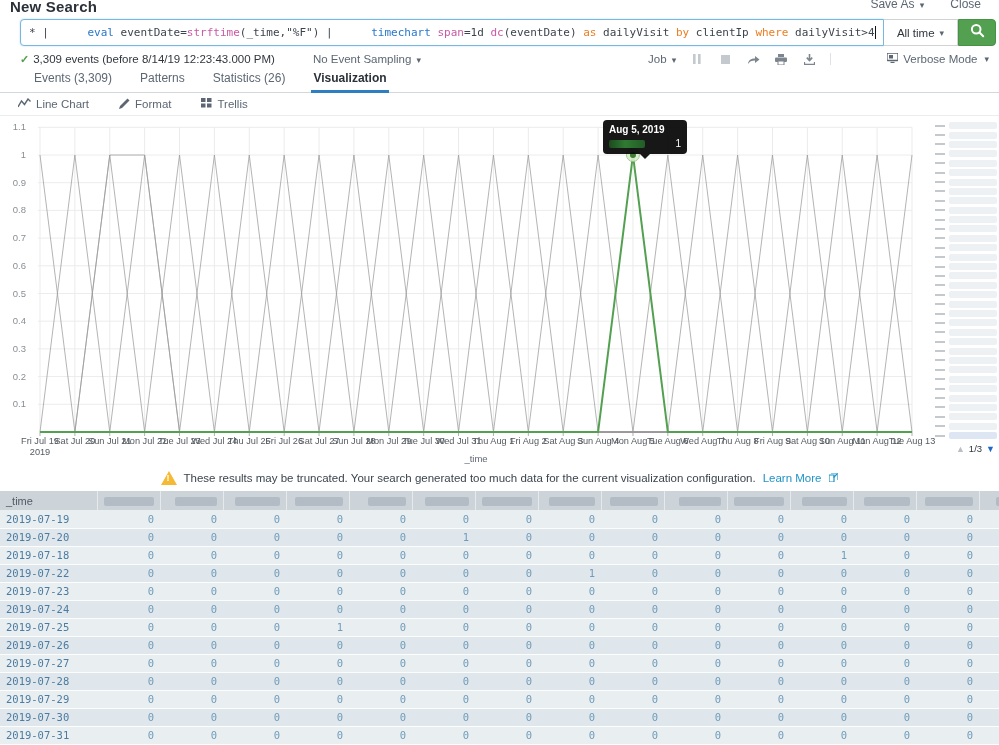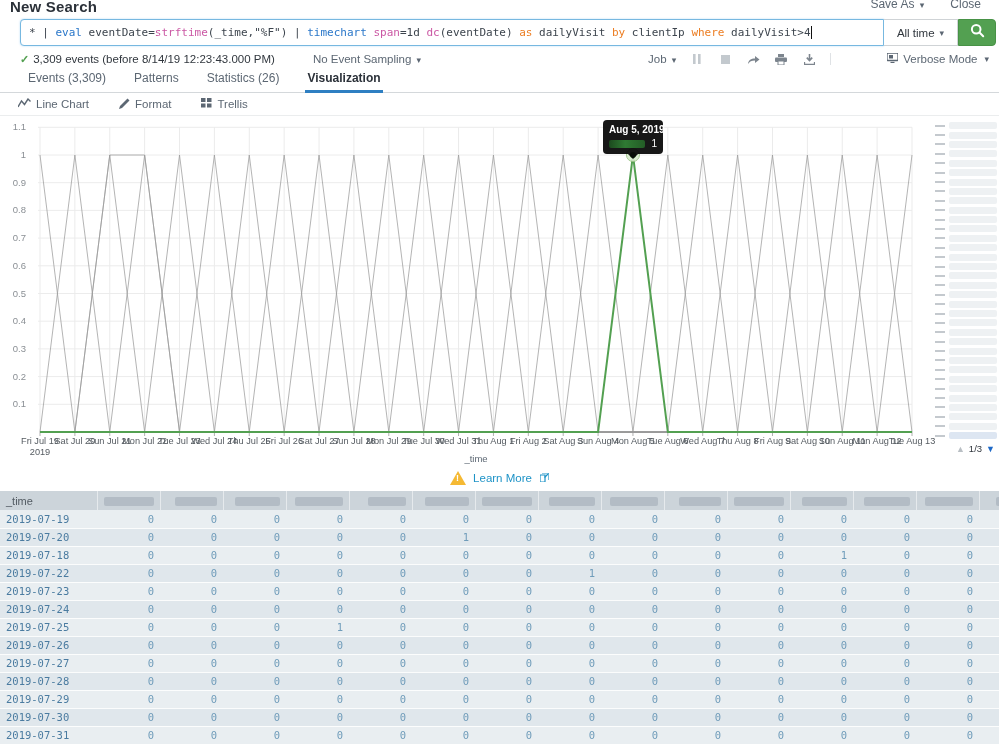--- a/index.html
+++ b/index.html
@@ -13,21 +13,21 @@
   .topbar-actions { display:flex; gap:26px; font-size:12px; color:#5c6773; margin-top:-3px;}
   .topbar-actions span { cursor:pointer; }
   .caret { font-size:9px; color:#5c6773; margin-left:2px; }
 
   
   .search-row { display:flex; align-items:stretch; height:27px; margin:2px 3px 3px 20px; }
   .search-input { flex:1; border:1px solid #77b8e0; box-shadow:0 0 2px rgba(82,168,236,.45);
     border-radius:4px 0 0 4px; background:#fff; display:flex; align-items:center;
     padding:0 8px; overflow:hidden; white-space:nowrap; }
   .query { font-family:"DejaVu Sans Mono", monospace; font-size:11px; color:#3c444d; }
-  .query .tk-command { color:#2a77c9; }
+  .query .tk-command { color:#2a77c9;margin-left:32px; }
   .query .tk-function { color:#cb58a4; }
   .query .tk-keyword { color:#ec7d22; }
   .cursor { display:inline-block; width:1px; height:13px; background:#111; vertical-align:-2px; }
   .timerange { width:74px; border:1px solid #cfd3d6; border-left:none; background:#fff;
     display:flex; align-items:center; justify-content:center; font-size:11.5px; color:#31373e; gap:3px; cursor:pointer;}
   .search-btn { width:38px; background:#53a051; border:1px solid #489246; border-radius:0 4px 4px 0;
     display:flex; align-items:center; justify-content:center; cursor:pointer; }
 
   
   .status-row { height:20px; display:flex; align-items:center; padding:0 10px 0 20px; font-size:11.5px; }
@@ -35,36 +35,36 @@
   .result-text { color:#31373e; }
   .sampling { color:#5c6773; margin-left:38px; cursor:pointer; }
   .status-right { margin-left:auto; display:flex; align-items:center; gap:14px; color:#5c6773; }
   .job-menu { cursor:pointer; }
   .jicon { display:inline-flex; align-items:center; justify-content:center; width:14px; height:12px; cursor:pointer;}
   .jicon svg { display:block; }
   .vsep { width:1px; height:12px; background:#dfe2e5; }
   .mode { display:flex; align-items:center; gap:5px; cursor:pointer;padding-left:42px; }
 
   
-  .tabs { height:24px; display:flex; align-items:flex-end; padding-left:14px;
+  .tabs { height:24px; display:flex; align-items:flex-end; padding-left:20px;
     border-bottom:1px solid #d4d8db; gap:0; }
   .tab { font-size:12px; color:#5c6773; padding:0 14px 7px 14px; cursor:pointer; position:relative; }
   .tab.active { color:#2b3139;font-weight:bold; }
   .tab.active::after { content:""; position:absolute; left:12px; right:12px; bottom:-1px;
     height:3px; background:#2e7fc2; }
 
   
   .viz-controls { height:23px; display:flex; align-items:center; padding-left:18px; gap:30px;
     border-bottom:1px solid #ebedee; }
   .viz-btn { display:flex; align-items:center; gap:5px; font-size:11.5px; color:#5c6773; cursor:pointer;}
 
   
   .chart-area { position:relative; height:348px; }
   .chart-area svg.plot { position:absolute; left:0; top:0; }
-  .tooltip { position:absolute; top:4px; width:60px; background:rgba(5,5,5,.93); border-radius:4px;
+  .tooltip { position:absolute; top:4px; width:84px; background:rgba(5,5,5,.93); border-radius:4px;
     padding:4px 6px 5px 6px; color:#fff; z-index:5; }
   .tooltip .tt-date { font-size:10px; font-weight:bold; white-space:nowrap; }
   .tooltip .tt-row { display:flex; align-items:center; justify-content:space-between; margin-top:3px; }
   .tooltip .tt-swatch { width:36px; height:8px; border-radius:2px;
     background:linear-gradient(90deg,#1c4a1e,#2f7a33 45%,#235c26); }
   .tooltip .tt-val { font-size:10px; }
   .tooltip::after { content:""; position:absolute; left:50%; bottom:-5px; margin-left:-5px;
     border-left:5px solid transparent; border-right:5px solid transparent;
     border-top:5px solid rgba(5,5,5,.93); }
   .legend { position:absolute; right:2px; top:5px; width:62px; }
@@ -499,20 +499,21 @@
     </div>
   <div class="legend-pager">
     <span class="pg-up">▲</span>
     <span>1/3</span>
     <span class="pg-down">▼</span>
   </div>
 </div>
 
 <div class="warning-row">
   <span class="warn-tri"></span>
+  <span>These results may be truncated. Your search generated too much data for the current visualization configuration.</span>
   <span class="warn-link">
     <span>Learn More</span>
     <span>
       <svg width="9" height="9" viewBox="0 0 9 9">
           <path d="M0 2 H5 V9 H0 Z M2 0 H9 V7" fill="none" stroke="#1e93c7" stroke-width="1.2"></path>
           <path d="M4.5 4.5 L8 1" stroke="#1e93c7" stroke-width="1.2"></path>
         </svg>
     </span>
   </span>
 </div>

